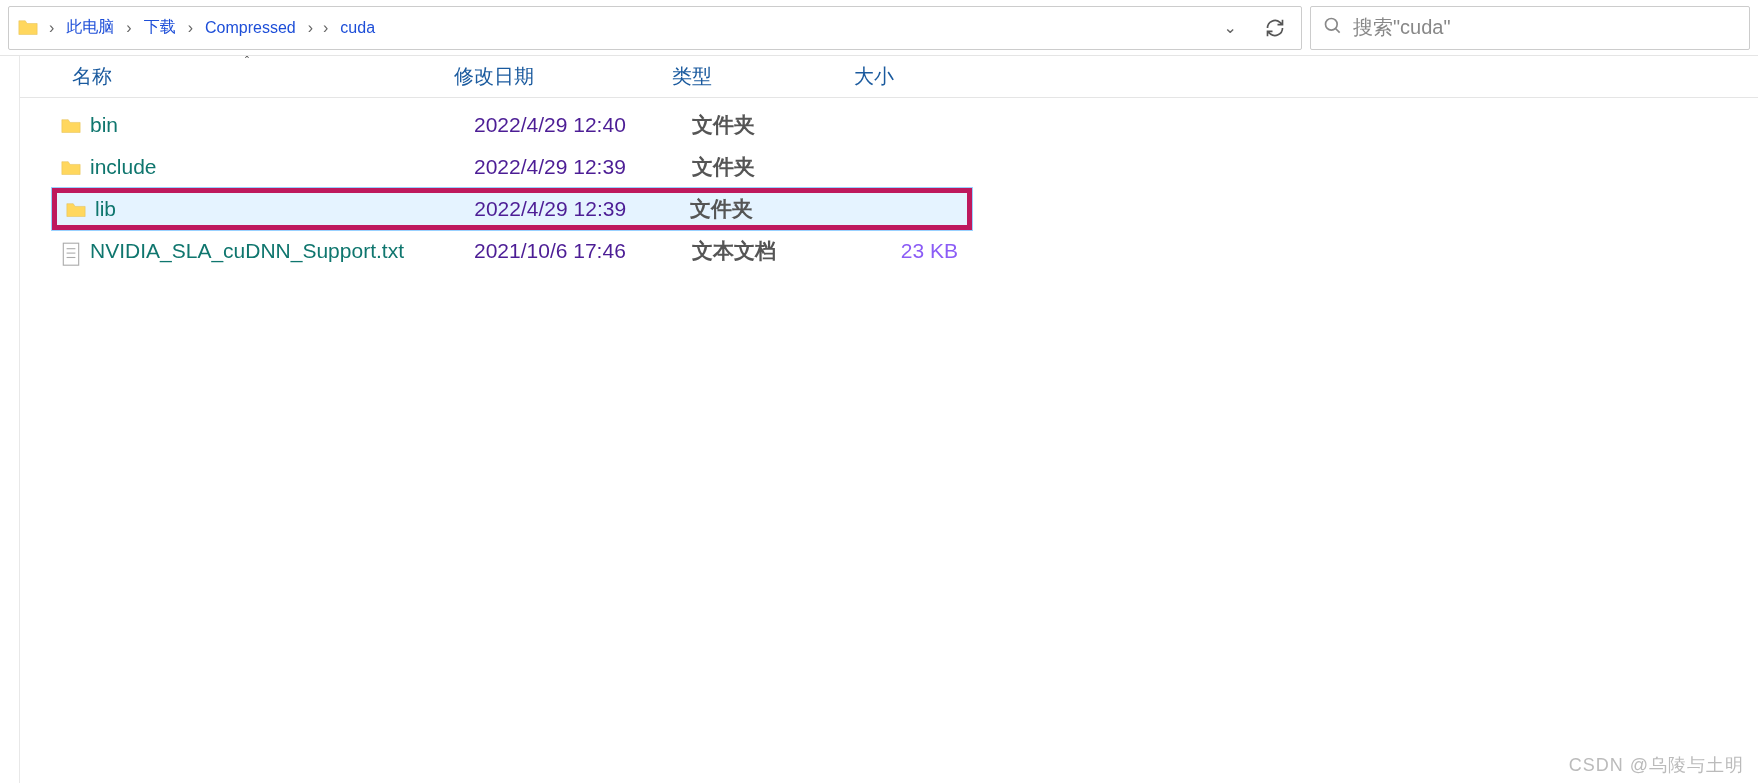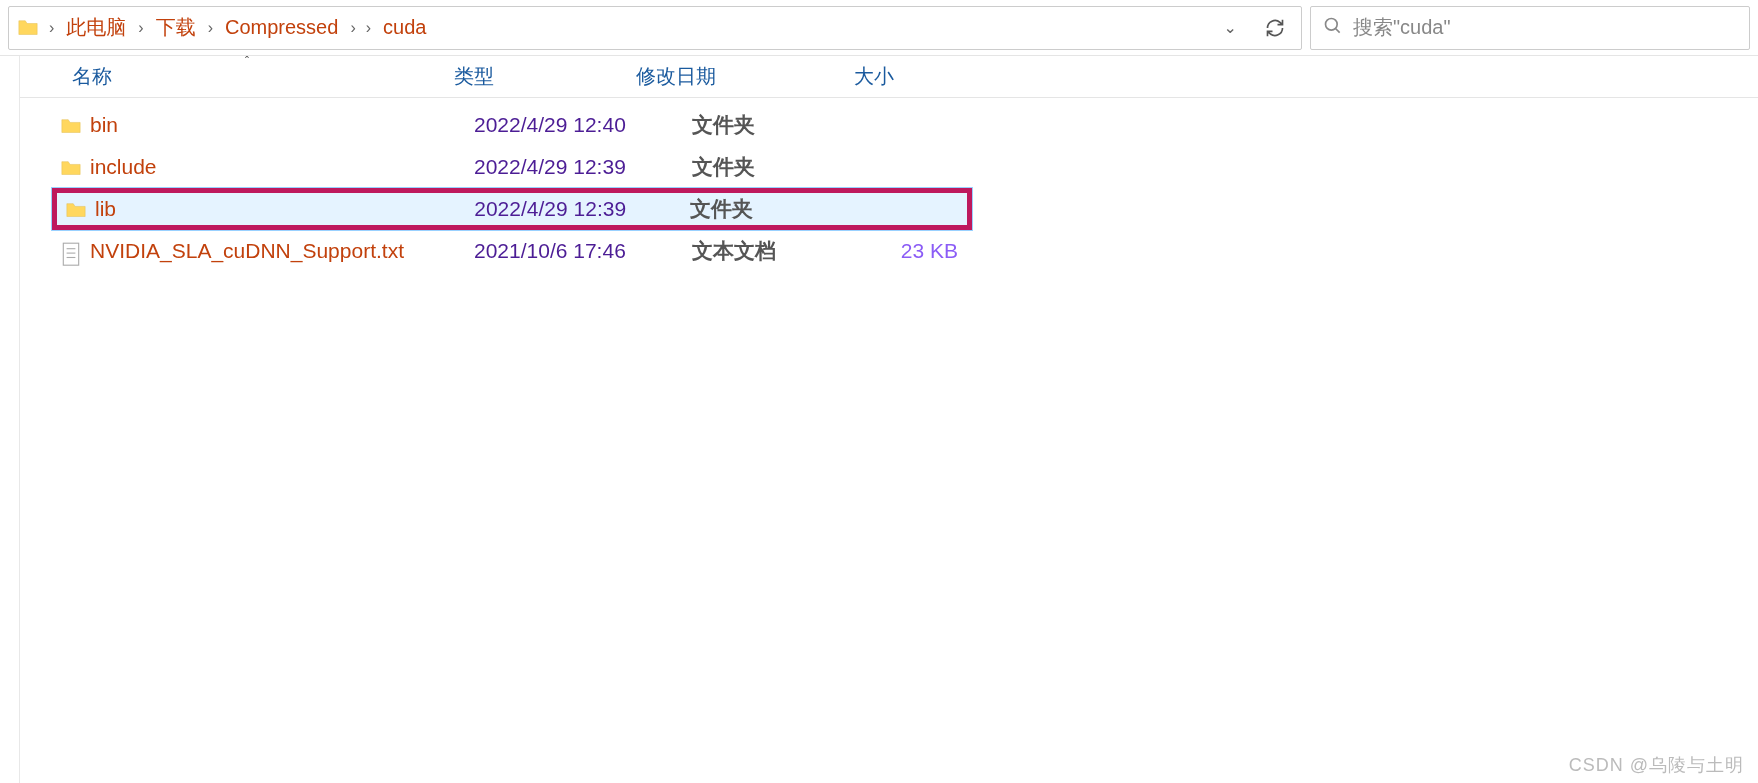--- a/index.html
+++ b/index.html
@@ -22,22 +22,22 @@
       border-radius: 2px;
       padding: 0 8px;
       gap: 2px;
     }
     .crumb-icon {
       width: 22px; height: 20px;
       display: inline-flex; align-items: center;
       margin-right: 4px;
     }
     .crumb {
-      font-size: 20px;
-      color: #c2410c;
+      font-size: 16px;
+      color: #1d4ed8;
       padding: 4px 6px;
       cursor: pointer;
       white-space: nowrap;
     }
     .crumb-sep { font-size: 16px; color: #666; padding: 0 4px; }
     .crumb-final-sep { margin-left: auto; margin-right: 10px; }
     .refresh-btn {
       width: 36px; height: 36px;
       display: flex; align-items: center; justify-content: center;
       cursor: pointer;
@@ -99,21 +99,21 @@
       cursor: pointer;
       margin-left: 32px;
       width: 920px;
     }
     .file-row.selected {
       background: #cce8ff;
       border: 5px solid #be185d;
       background: #e5f3ff;
       outline: 1px solid #99d1ff;
     }
-    .cell { padding: 0 14px; font-size: 21px; color: #c2410c; }
+    .cell { padding: 0 14px; font-size: 21px; color: #0f766e; }
     .cell-name { width: 408px; display: flex; align-items: center; gap: 8px; padding-left: 8px; }
     .cell-date { width: 218px; color: #4c1d95; }
     .cell-type { width: 182px; color: #555; font-weight: bold; }
     .cell-size { width: 112px; text-align: right; color: #8b5cf6; }
     .file-icon { width: 22px; height: 20px; flex-shrink: 0; }
     
     .watermark {
       position: absolute;
       bottom: 6px;
       right: 14px;
@@ -158,22 +158,22 @@
     <input type="text" placeholder="搜索&quot;cuda&quot;" style="">
   </div>
 </div>
 
 <div class="main-area">
   <div class="sidebar-strip"></div>
   <div class="file-panel">
     <div class="column-headers">
       <span class="sort-indicator">ˆ</span>
       <div class="col col-name">名称</div>
+      <div class="col col-date">修改日期</div>
       <div class="col col-type">类型</div>
-      <div class="col col-date">修改日期</div>
       <div class="col col-size">大小</div>
     </div>
     <div class="file-list" id="file-list">
         <div class="file-row">
           <div class="cell cell-name">
             <span class="file-icon"><svg viewBox="0 0 24 20">
                 <path d="M2 4 h7 l2 3 h11 v11 h-20 z" fill="#ffd75e" stroke="#e0b84a" stroke-width="0.5"></path>
               </svg></span>
             <span>bin</span>
           </div>

